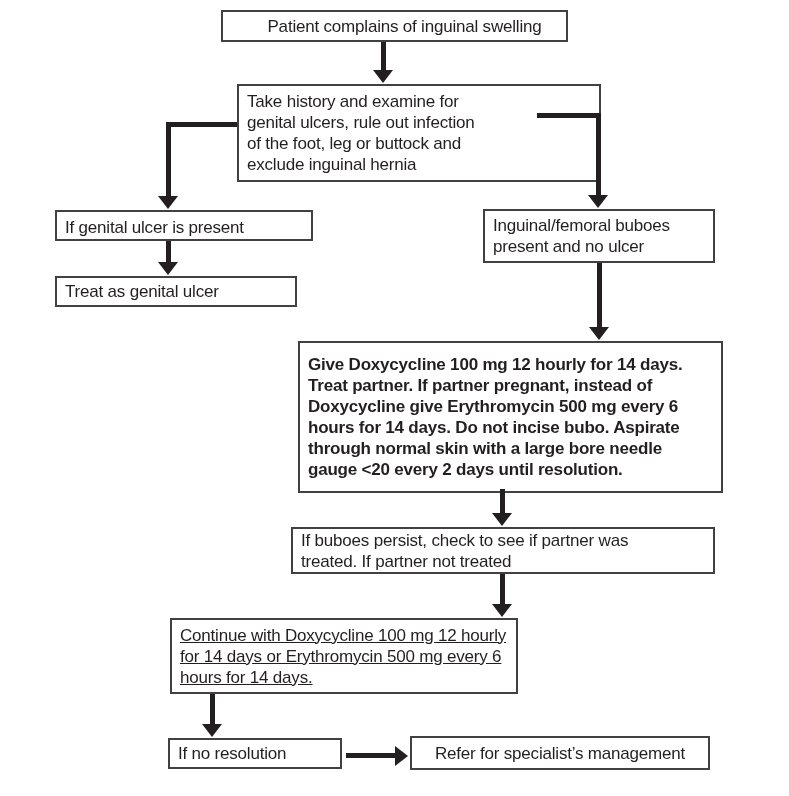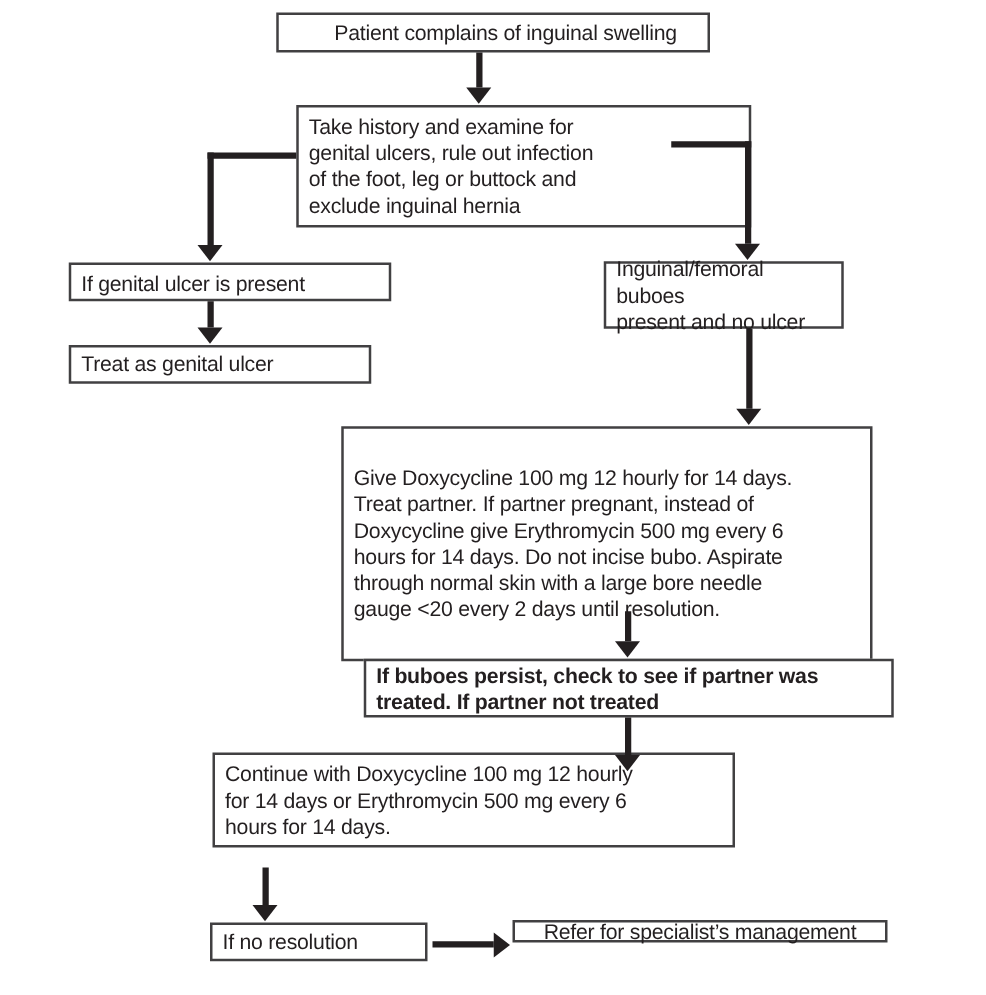--- a/index.html
+++ b/index.html
@@ -81,50 +81,50 @@
   </div>
 
   <div class="node" style="left:55px; top:210px; width:258px; height:31px;align-items:flex-end;">
     <span class="txt">If genital ulcer is present</span>
   </div>
 
   <div class="node" style="left:55px; top:276px; width:242px; height:31px;">
     <span class="txt">Treat as genital ulcer</span>
   </div>
 
-  <div class="node" style="left:483px; top:209px; width:192px; height:54px;">
+  <div class="node" style="left:483px; top:209px; width:232px; height:54px;">
     <span class="txt">Inguinal/femoral buboes
 present and no ulcer</span>
   </div>
 
-  <div class="node" style="left:273px; top:341px; width:425px; height:188px;">
+  <div class="node" style="left:298px; top:341px; width:425px; height:152px;font-weight:bold;">
     <span class="txt">Give Doxycycline 100 mg 12 hourly for 14 days.
 Treat partner. If partner pregnant, instead of
 Doxycycline give Erythromycin 500 mg every 6
 hours for 14 days. Do not incise bubo. Aspirate
 through normal skin with a large bore needle
 gauge &lt;20 every 2 days until resolution.</span>
   </div>
 
-  <div class="node" style="left:291px; top:527px; width:424px; height:47px;font-weight:bold;">
+  <div class="node" style="left:291px; top:527px; width:424px; height:47px;">
     <span class="txt">If buboes persist, check to see if partner was
 treated. If partner not treated</span>
   </div>
 
-  <div class="node" style="left:170px; top:602px; width:418px; height:76px;">
+  <div class="node" style="left:170px; top:618px; width:348px; height:76px;text-decoration:underline;">
     <span class="txt">Continue with Doxycycline 100 mg 12 hourly
 for 14 days or Erythromycin 500 mg every 6
 hours for 14 days.</span>
   </div>
 
   <div class="node" style="left:168px; top:738px; width:174px; height:31px;">
     <span class="txt">If no resolution</span>
   </div>
 
-  <div class="node center" style="left:410px; top:736px; width:300px; height:18px;">
+  <div class="node center" style="left:410px; top:736px; width:300px; height:34px;">
     <span class="txt">Refer for specialist’s management</span>
   </div>
 
   <div class="vline" style="left:381px; top:42px; height:28px;"></div>
   <div class="head-down" style="left:373px; top:70px;"></div>
 
   <div class="hline" style="left:166px; top:122px; width:71px;"></div>
   <div class="vline" style="left:166px; top:122px; height:74px;"></div>
   <div class="head-down" style="left:158px; top:196px;"></div>
 

